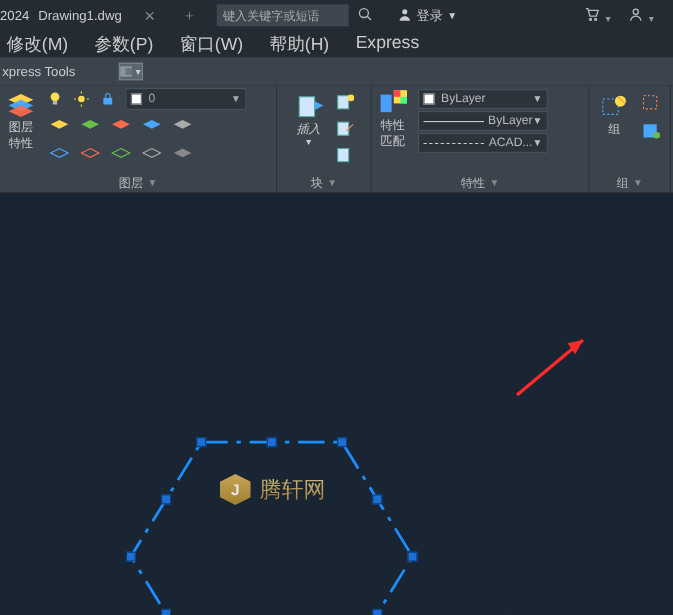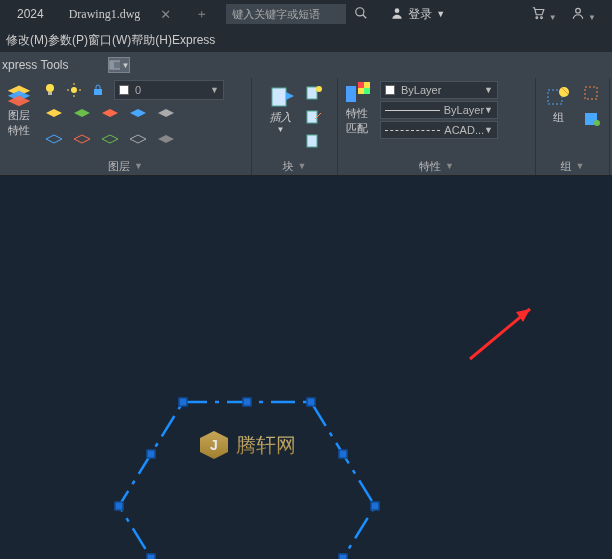--- a/index.html
+++ b/index.html
@@ -1,30 +1,30 @@
 <!DOCTYPE html>
 <html><head>
 <meta charset="utf-8">
 <style>
 * { margin: 0; padding: 0; box-sizing: border-box; font-family: "Microsoft YaHei", sans-serif; }
 body { width: 612px; height: 559px; background: #1a2533; overflow: hidden; position: relative; }
 
 
 .titlebar { height: 28px; background: #252b33; display: flex; align-items: center; color: #ccc; font-size: 12px; }
-.titlebar .year { padding: 0 17px; }
-.titlebar .doctab { padding: 0 8px; font-family: Liberation Serif, serif; }
+.titlebar .year { padding: 0 0; }
+.titlebar .doctab { padding: 0 8px; }
 .titlebar .plus { padding: 0 12px; color: #888; font-size: 13px; }
 .titlebar .searchbox { background: #3e4750; width: 120px; height: 20px; display: flex; align-items: center; padding: 0 6px; color: #aaa; font-size: 11px; margin-left: 6px;}
 .titlebar .srchicon { margin-left: 8px; color: #aaa; }
 .titlebar .login { margin-left: 22px; display: flex; align-items: center; color: #ccc; }
 .titlebar .login-icon { margin-right: 4px; }
 .titlebar .rightcluster { margin-left: auto; display: flex; gap: 14px; padding-right: 16px; color: #999; }
 
 
-.menubar { height: 24px; background: #252b33; display: flex; align-items: center; color: #ccc; font-size: 12px; padding-left: 6px; }
+.menubar { height: 24px; background: #252b33; display: flex; align-items: center; color: #ccc; font-size: 16px; gap: 24px; padding-left: 6px; }
 
 
 .ribbontab { height: 26px; background: #3b434d; display: flex; align-items: center; color: #ccc; font-size: 12px; padding-left: 2px; }
 .ribbontab .tabname {}
 .ribbontab .panelbtn { margin-left: 40px; background: #5a6570; border:1px solid #7a8590; width: 22px; height: 16px; display:flex; align-items:center; justify-content:center; }
 .ribbontab .panelbtn svg {}
 
 
 .ribbon { height: 98px; background: #3b434d; display: flex; border-bottom: 1px solid #222; }
 .ribgroup { border-right: 1px solid #2c333b; display: flex; flex-direction: column; }

